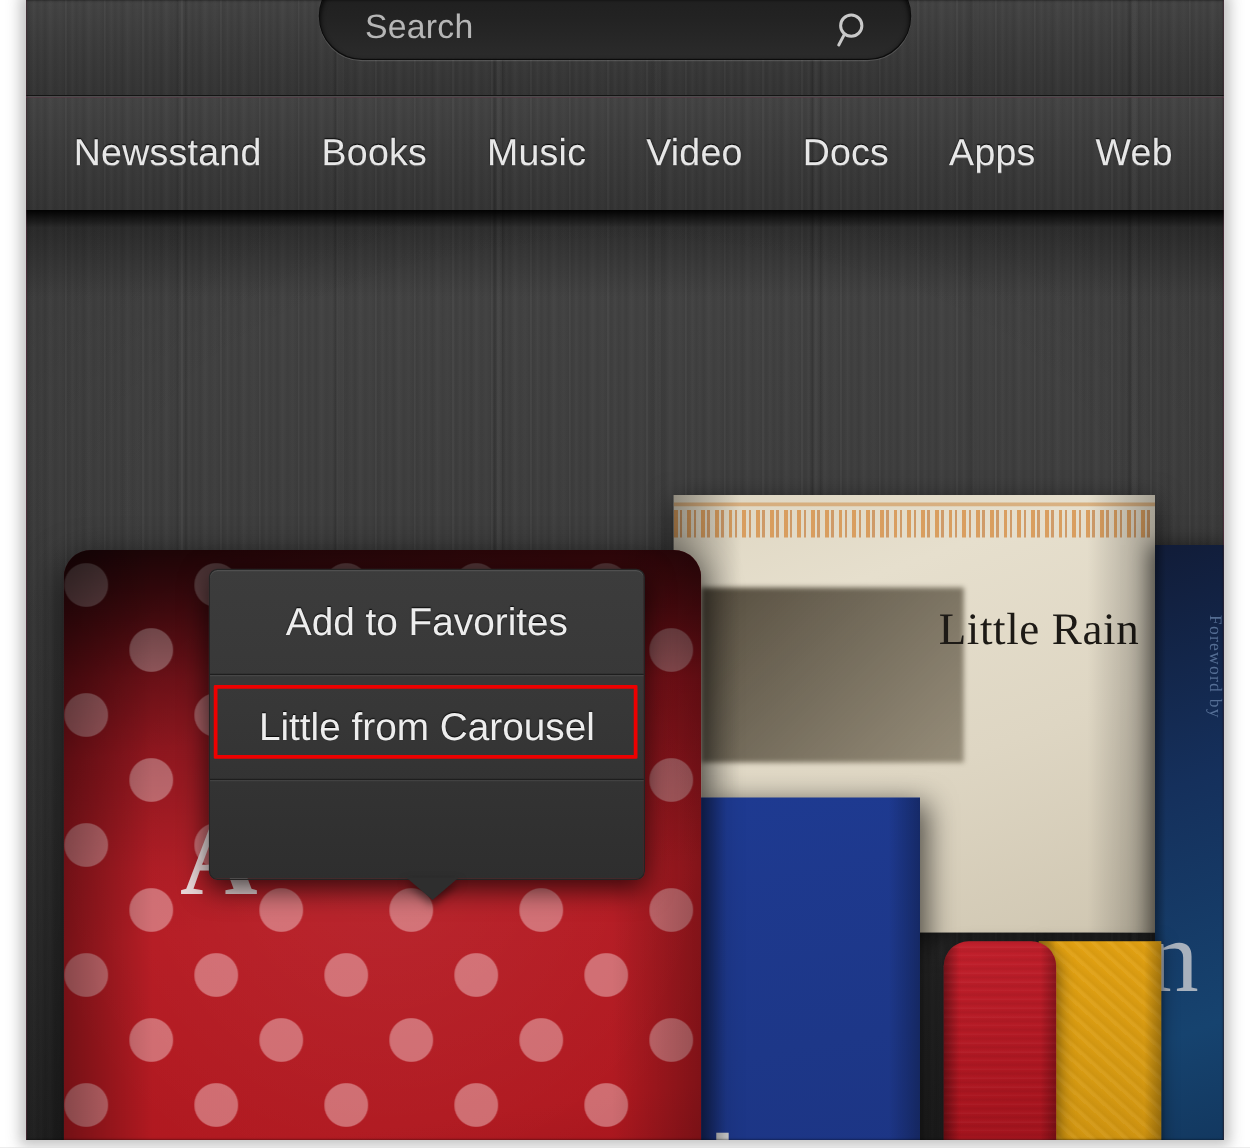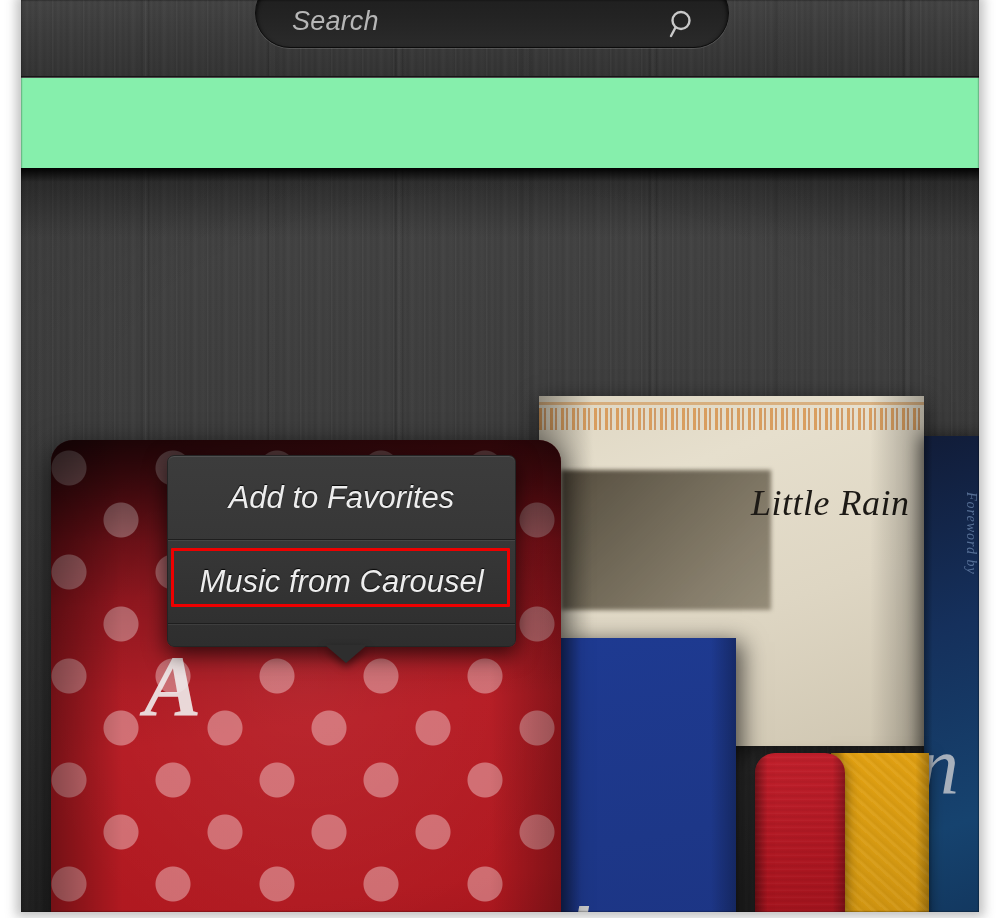--- a/index.html
+++ b/index.html
@@ -14,23 +14,22 @@
   #screen {
     position:relative;
     width:1000px; height:918px;
     background:#ffffff;
   }
   #device {
     position:absolute;
     left:21px; top:0px;
     width:958px; height:912px;
     overflow:hidden;
-    background:#86efac;
+    background:#be185d;
     box-shadow: 0 0 10px 5px rgba(120,120,120,0.45);
-    font-style: italic;
   }
   #device::after{
     content:""; position:absolute; inset:0; pointer-events:none;
     box-shadow: inset 0 0 2px rgba(0,0,0,0.8);
   }
 
   
   .wood {
     background-color:#3a3a3a;
     background-image:
@@ -251,21 +250,21 @@
   #rd-glyph {
     position:absolute; left:93px; top:196px;
     font-family:"Liberation Serif", serif;
     font-size:86px; color:#f0ecec; opacity:0.9; font-weight:bold;
   }
 
   
   #context-menu {
     position:absolute;
     left:146px; top:455px;
-    width:349px; height:192px;
+    width:349px; height:249px;
     z-index:40;
     border-radius:7px;
     background:linear-gradient(180deg,#3c3c3c 0%, #373737 45%, #2e2e2e 100%);
     box-shadow:0 7px 22px rgba(0,0,0,0.72),
                inset 0 1px 0 rgba(255,255,255,0.10);
     border:1px solid #242424;
   }
   .menu-item {
     position:relative;
     height:83px;
@@ -315,20 +314,31 @@
         <span id="search-icon">
           <svg width="30" height="30" viewBox="0 0 30 30">
             <circle cx="13" cy="11.5" r="8.5" fill="none" stroke="#c9c9c9" stroke-width="2.4"></circle>
             <line x1="7.5" y1="18.5" x2="3" y2="27" stroke="#c9c9c9" stroke-width="2.4" stroke-linecap="round"></line>
           </svg>
         </span>
       </div>
     </div>
     <div id="topdivider"></div>
 
+    <div id="navbar" class="wood">
+      <div id="navlist">
+        <span class="navitem">Newsstand</span>
+        <span class="navitem">Books</span>
+        <span class="navitem">Music</span>
+        <span class="navitem">Video</span>
+        <span class="navitem">Docs</span>
+        <span class="navitem">Apps</span>
+        <span class="navitem">Web</span>
+      </div>
+    </div>
 
     <div id="stage">
       <div id="stage-wood" class="wood"></div>
       <div id="stage-vignette"></div>
 
       <div id="cover-paper-strip" class="cover"></div>
 
       <div id="cover-little-rain" class="cover">
         <div id="lr-ornament2"></div>
         <div id="lr-ornament"></div>
@@ -360,21 +370,21 @@
         <div id="rd-shade"></div>
         <div id="rd-glyph">A</div>
       </div>
     </div>
 
     <div id="navshadow"></div>
 
     <div id="context-menu">
       <div class="menu-item">Add to Favorites</div>
       <div class="menu-sep"></div>
-      <div class="menu-item">Music from Carousel</div>
+      <div class="menu-item">Little from Carousel</div>
       <div class="menu-sep"></div>
       <div id="menu-arrow"></div>
     </div>
 
     <div id="highlight-box" style="border-color: rgb(238, 0, 0);"></div>
 
   </div>
 </div>
 
 </body></html>

